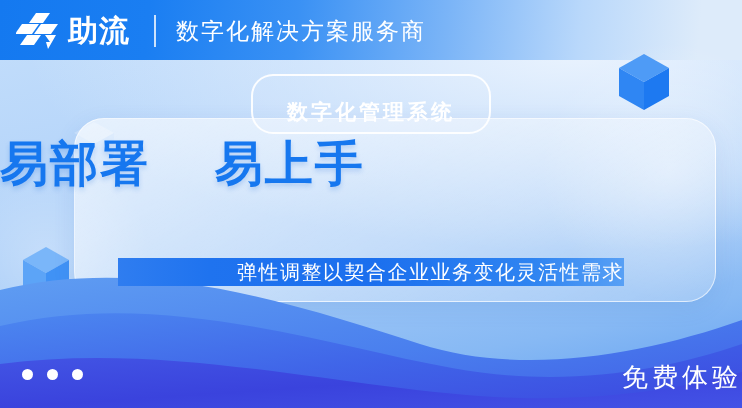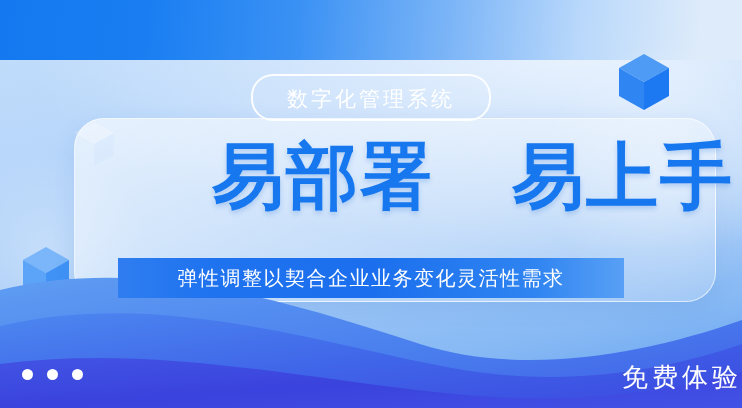--- a/index.html
+++ b/index.html
@@ -125,26 +125,26 @@
     background: radial-gradient(circle, rgba(255,255,255,0.38) 0%, rgba(255,255,255,0) 70%);
   }
 
   
   .pill {
     position: absolute;
     left: 50%;
     top: 74px;
     transform: translateX(-50%);
     z-index: 20;
-    padding: 11px 34px 8px;
+    padding: 24px 34px 8px;
     border: 2px solid rgba(255,255,255,0.92);
     border-radius: 22px;
     color: #ffffff;
     font-size: 21px;
-    font-weight: normal;
+    font-weight: bold;
     letter-spacing: 3px;
     line-height: 1.15;
     white-space: nowrap;
     background: rgba(255,255,255,0.06);
   }
 
   
   .glass-card {
     position: absolute;
     left: 74px;
@@ -155,45 +155,45 @@
     background: linear-gradient(150deg, rgba(255,255,255,0.62) 0%, rgba(255,255,255,0.40) 45%, rgba(255,255,255,0.22) 100%);
     border: 1px solid rgba(255,255,255,0.62);
     box-shadow: 0 6px 22px rgba(40,100,190,0.10);
     z-index: 10;
   }
 
   
   .headline {
     position: absolute;
     left: 0;
-    right: 8px;
+    right: 16px;
     top: 140px;
     z-index: 15;
-    text-align: right;
+    text-align: left;
     color: #1677ef;
-    font-size: 72px;
+    font-size: 48px;
     font-weight: bold;
     line-height: 1;
     letter-spacing: 2px;
     white-space: nowrap;
     text-shadow: 0 3px 5px rgba(22,102,215,0.22);
   }
   .headline .gap { display: inline-block; width: 34px; }
 
   
   .desc-bar {
     position: absolute;
     left: 118px;
     top: 258px;
     width: 506px;
-    height: 40px;
+    height: 28px;
     z-index: 18;
     display: flex;
     align-items: center;
-    justify-content: center;
+    justify-content: flex-end;
     background: linear-gradient(90deg, #2f7df0 0%, #1f73ef 18%, #1b6fee 50%, #2f84f1 82%, #58a0f5 100%);
     color: #ffffff;
     font-size: 20px;
     letter-spacing: 1.5px;
     white-space: nowrap;
   }
 
   
   .waves {
     position: absolute;
@@ -267,20 +267,36 @@
   </div>
 
   <div class="cube cube-left">
     <svg width="52" height="58" viewBox="0 0 52 58">
       <polygon points="26,2 49,15 26,28 3,15" fill="#6fb0f8" opacity="0.88"></polygon>
       <polygon points="3,15 26,28 26,54 3,41" fill="#4e9cf6" opacity="0.88"></polygon>
       <polygon points="49,15 26,28 26,54 49,41" fill="#2f88f4" opacity="0.88"></polygon>
     </svg>
   </div>
 
+  <div class="header-content">
+    <div class="logo-mark">
+      <svg width="46" height="40" viewBox="0 0 46 40">
+        <g fill="#ffffff">
+          <polygon points="20,2 34,2 27,12 13,12"></polygon>
+          <polygon points="6,13 23,13 16,23 -1,23"></polygon>
+          <polygon points="25,13 42,13 35,23 18,23"></polygon>
+          <polygon points="11,24 25,24 18,34 4,34"></polygon>
+          <polygon points="29,24 40,24 32,38 30,31 34,31"></polygon>
+        </g>
+      </svg>
+    </div>
+    <div class="logo-word">助流</div>
+    <div class="logo-divider"></div>
+    <div class="header-tagline">数字化解决方案服务商</div>
+  </div>
 
   <div class="pill">数字化管理系统</div>
 
   <div class="glass-card"></div>
 
   <div class="headline">
     <span>易部署</span>
     <span class="gap"></span>
     <span>易上手</span>
   </div>

